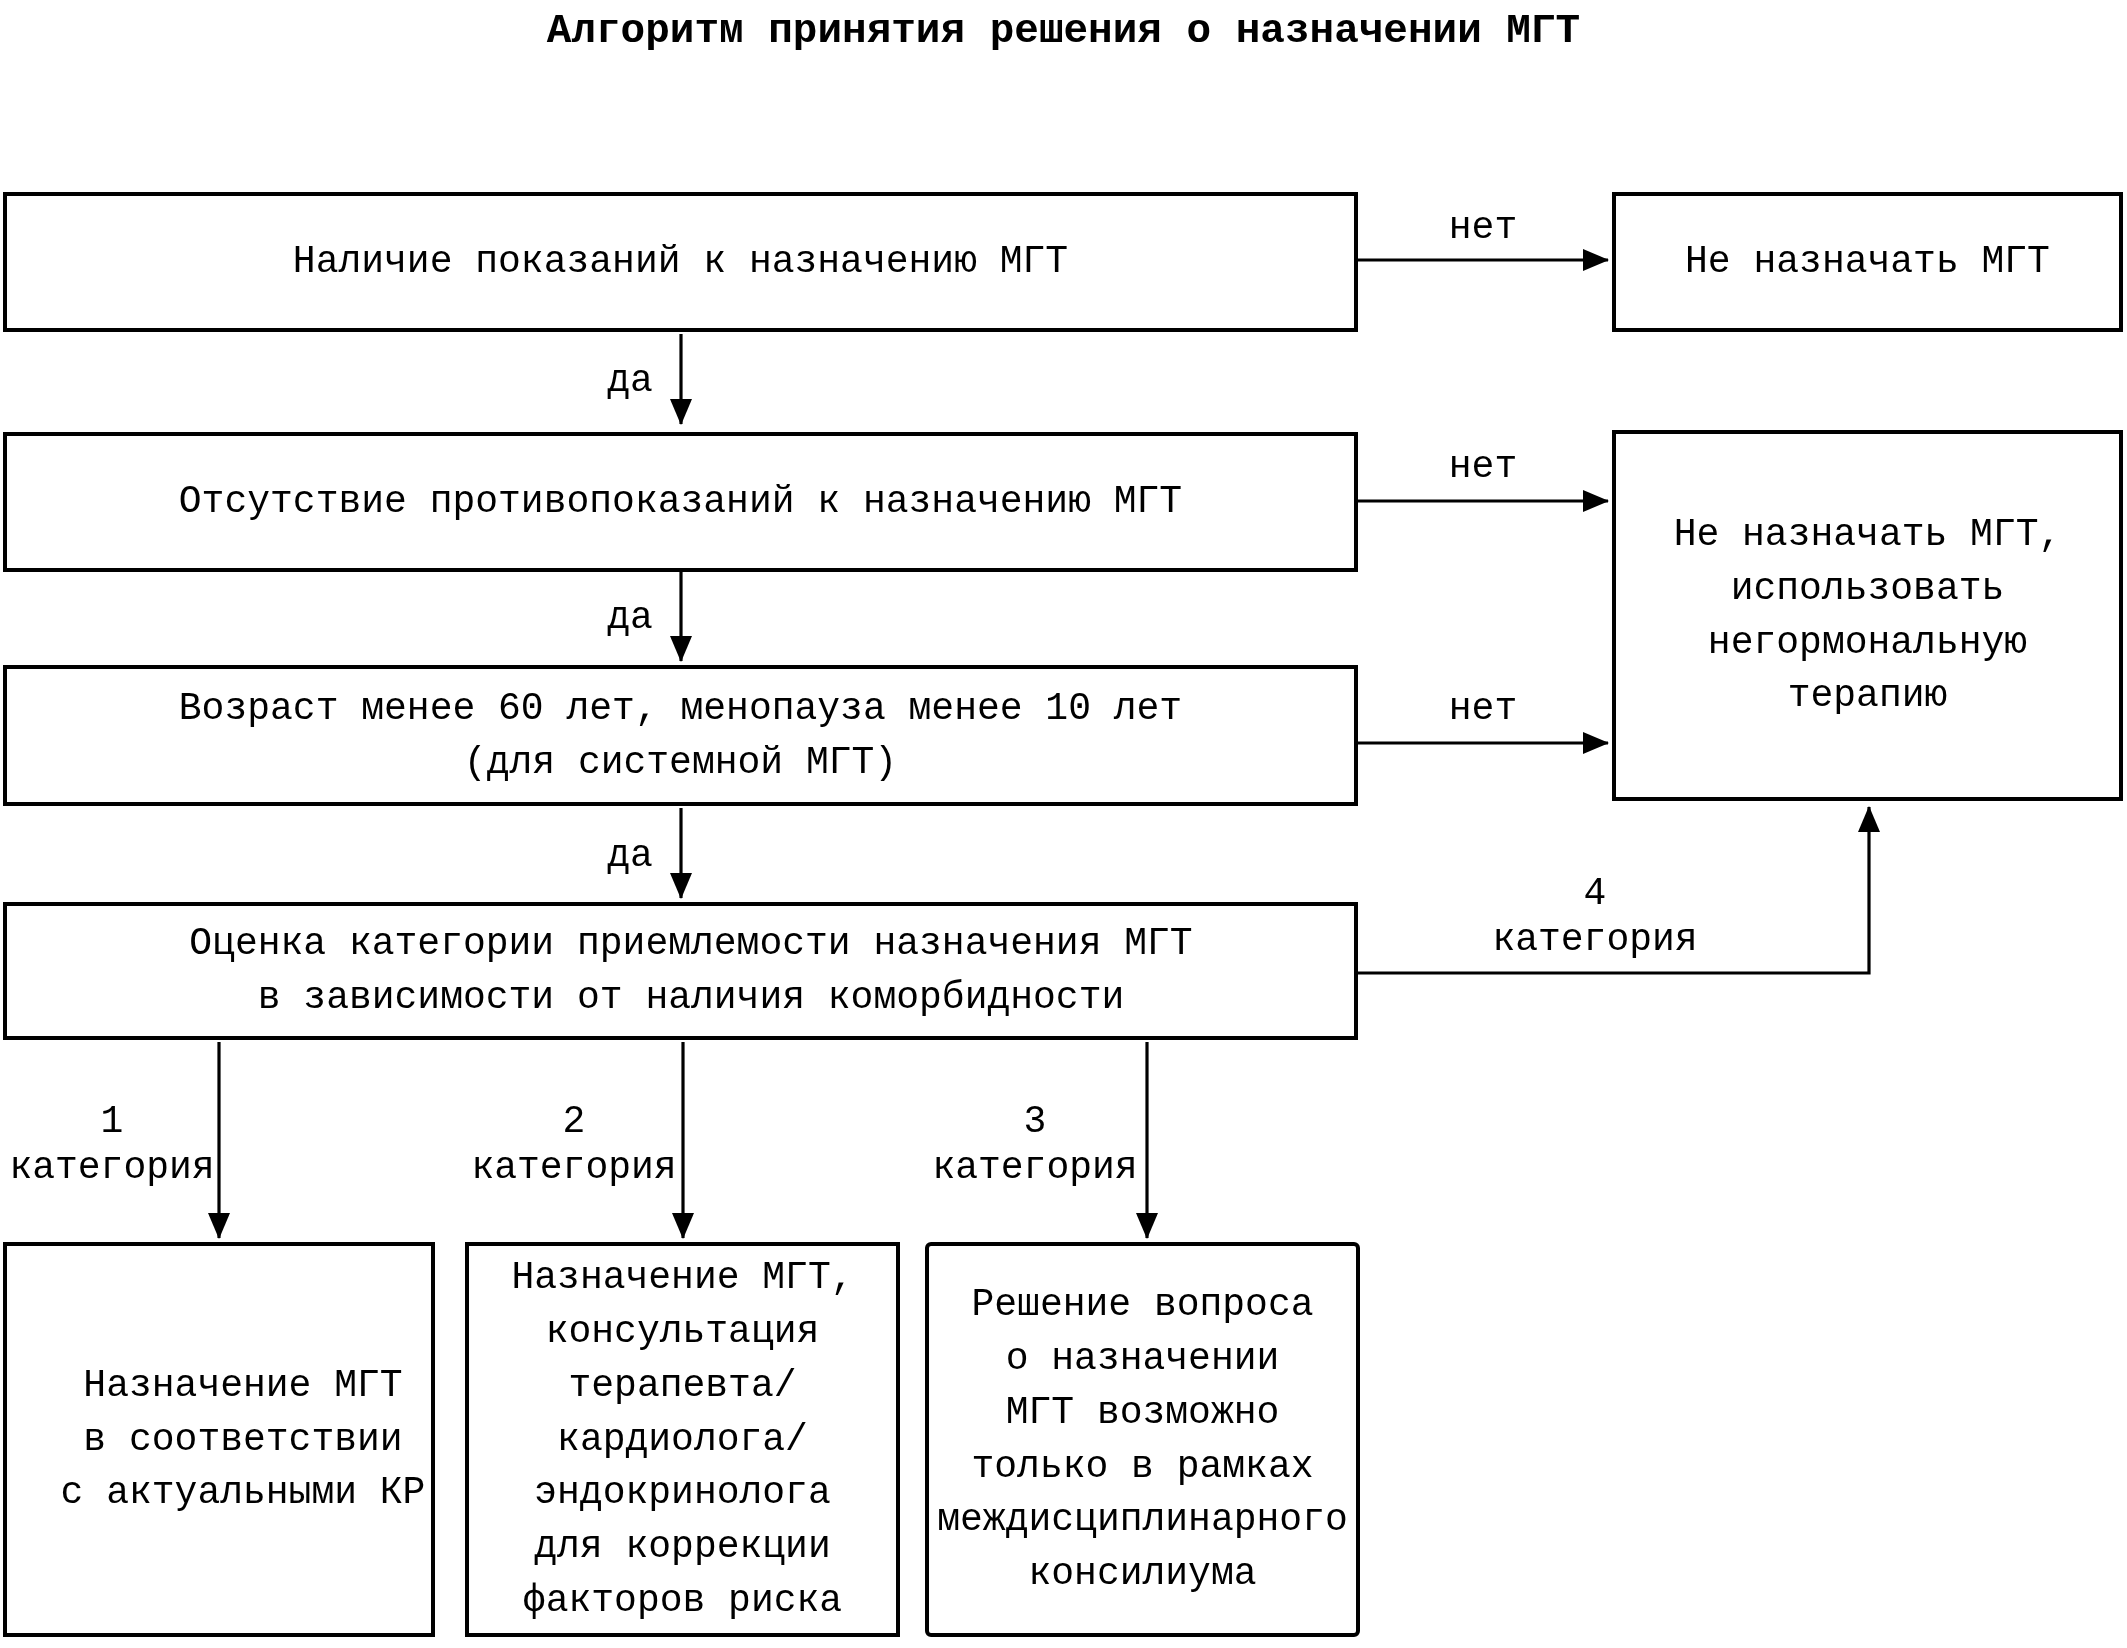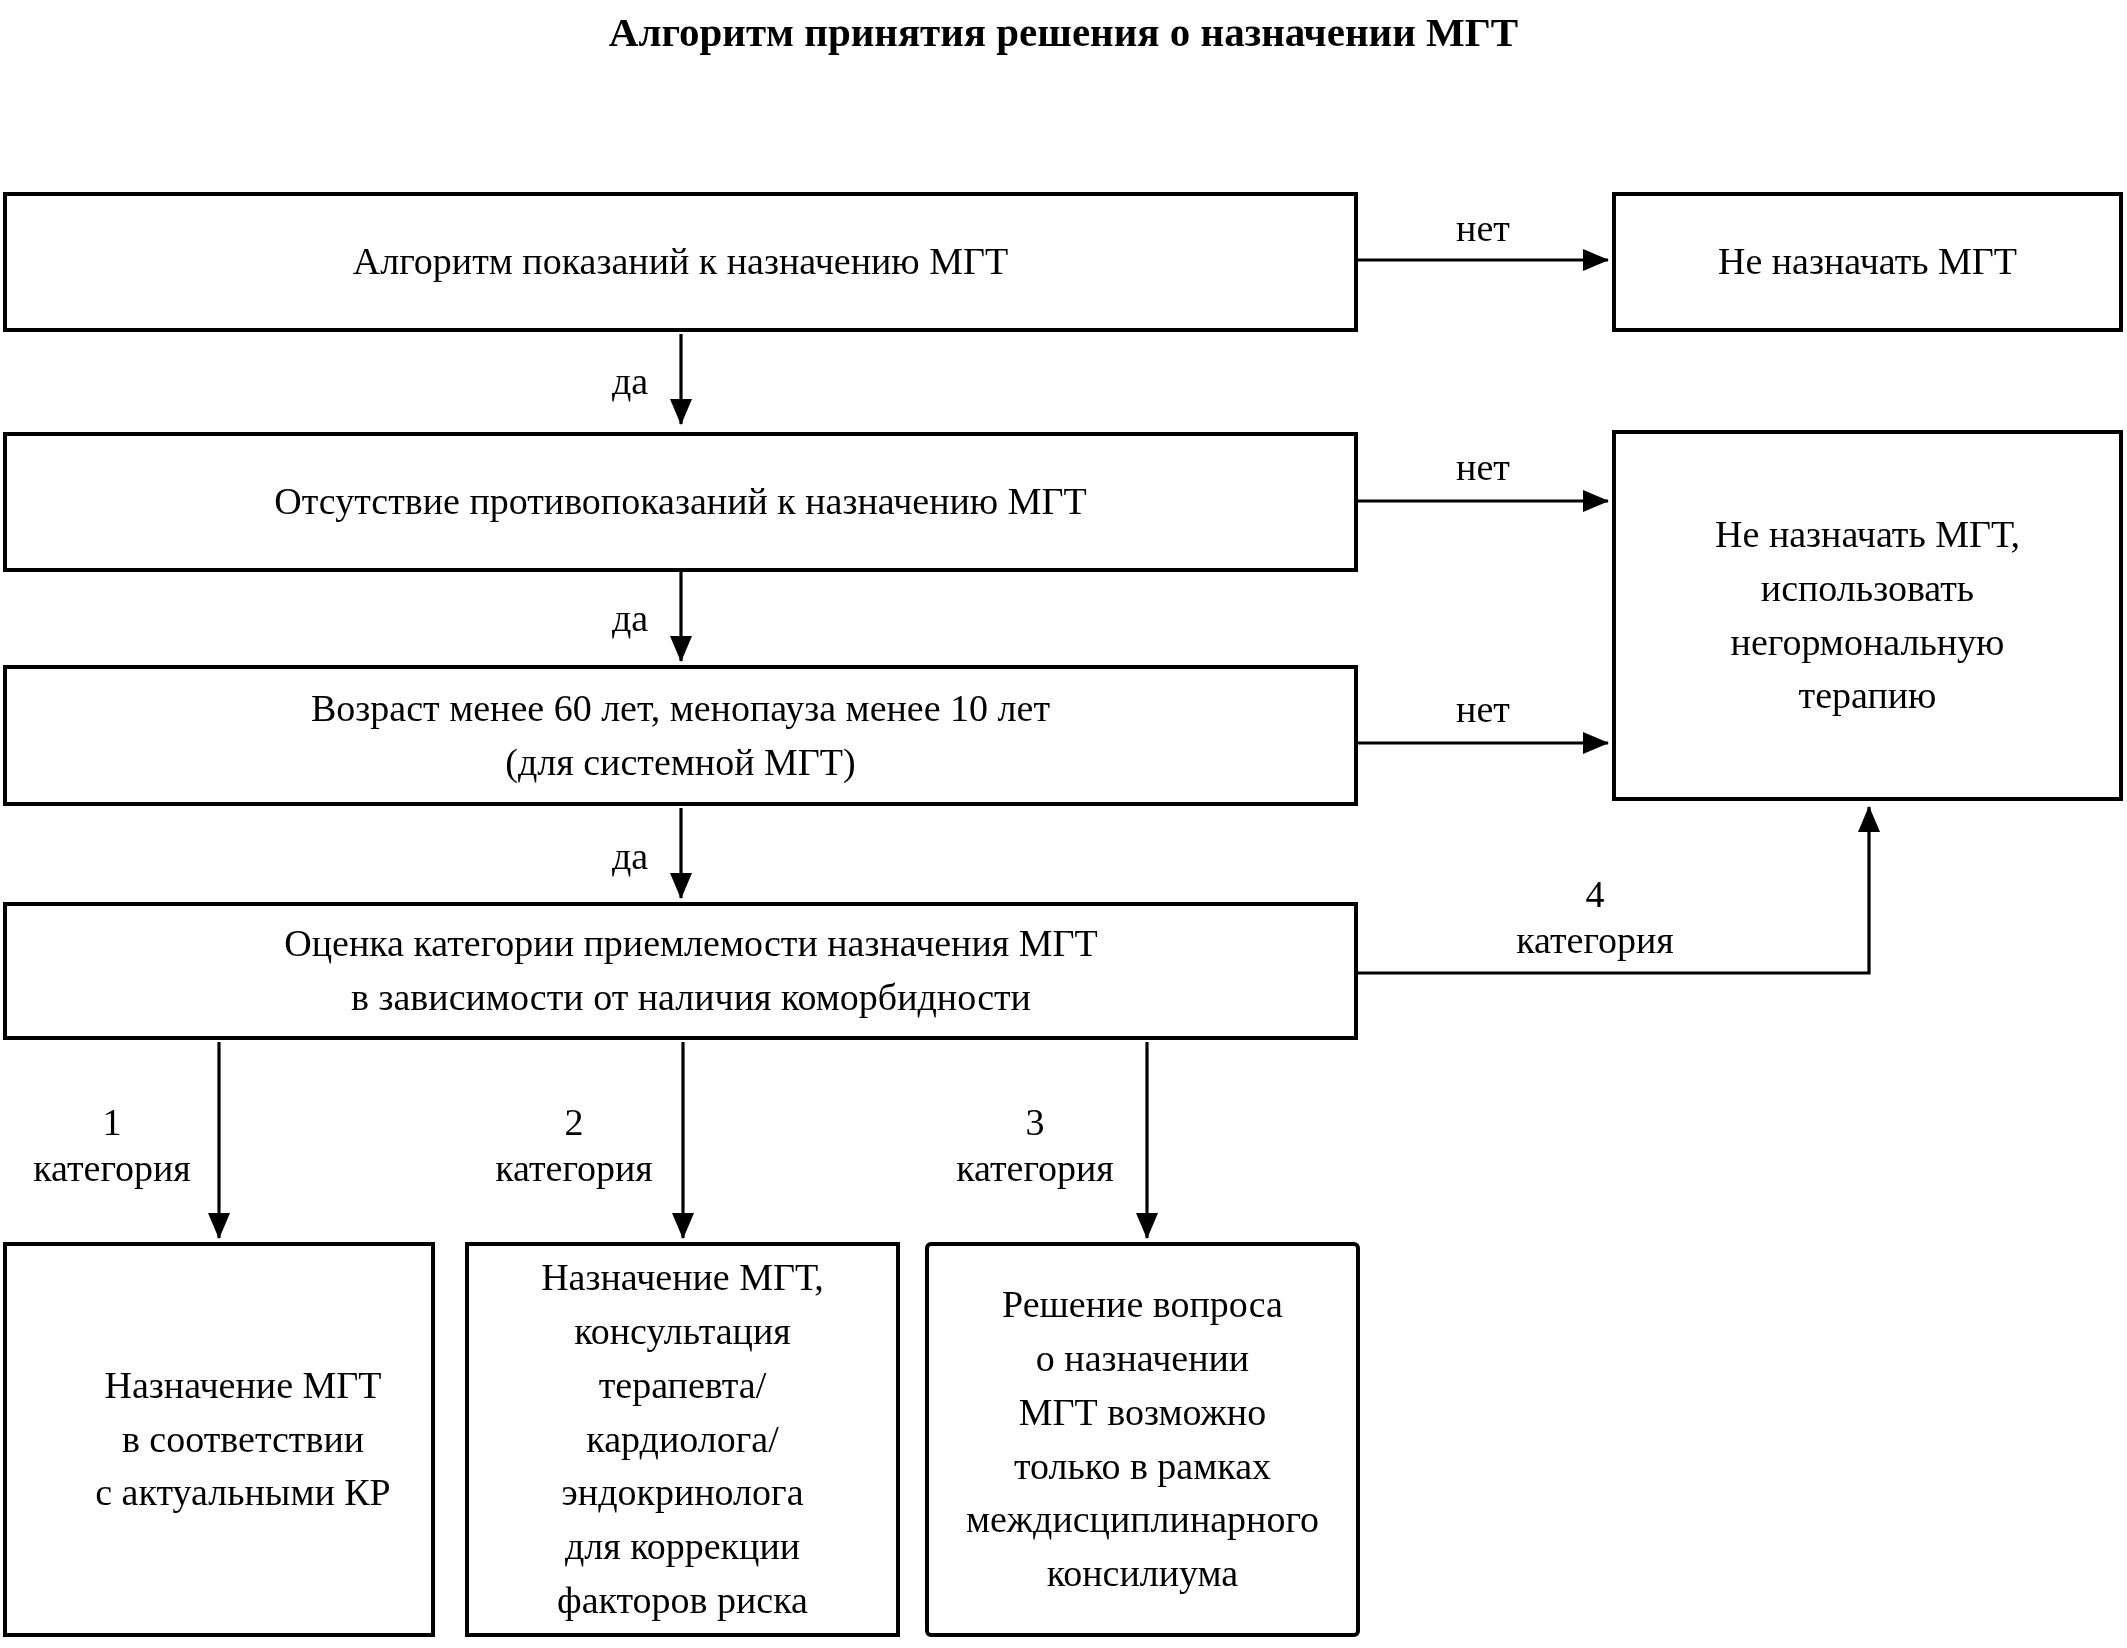--- a/index.html
+++ b/index.html
@@ -5,21 +5,21 @@
   html, body {
     margin: 0;
     padding: 0;
     background: #ffffff;
   }
   .canvas {
     position: relative;
     width: 2127px;
     height: 1648px;
     background: #ffffff;
-    font-family: Liberation Serif, serif;
+    font-family: Liberation Mono, monospace;
     color: #000000;
     overflow: hidden;
   }
   .title {
     position: absolute;
     top: 8px;
     left: 50%;
     transform: translateX(-50%);
     font-size: 41px;
     font-weight: bold;
@@ -99,21 +99,21 @@
     <line x1="681" y1="808" x2="681" y2="898" marker-end="url(#ah)"></line>
 
     <polyline points="1358,973 1869,973 1869,807" marker-end="url(#ah)"></polyline>
 
     <line x1="219" y1="1042" x2="219" y2="1238" marker-end="url(#ah)"></line>
     <line x1="683" y1="1042" x2="683" y2="1238" marker-end="url(#ah)"></line>
     <line x1="1147" y1="1042" x2="1147" y2="1238" marker-end="url(#ah)"></line>
   </svg>
 
   <div class="box b-step1">
-    <span class="txt">Алгоритм показаний к назначению МГТ</span>
+    <span class="txt">Наличие показаний к назначению МГТ</span>
   </div>
   <div class="box b-step2">
     <span class="txt">Отсутствие противопоказаний к назначению МГТ</span>
   </div>
   <div class="box b-step3">
     <span class="txt">Возраст менее 60 лет, менопауза менее 10 лет
 (для системной МГТ)</span>
   </div>
   <div class="box b-step4">
     <span class="txt">Оценка категории приемлемости назначения МГТ

